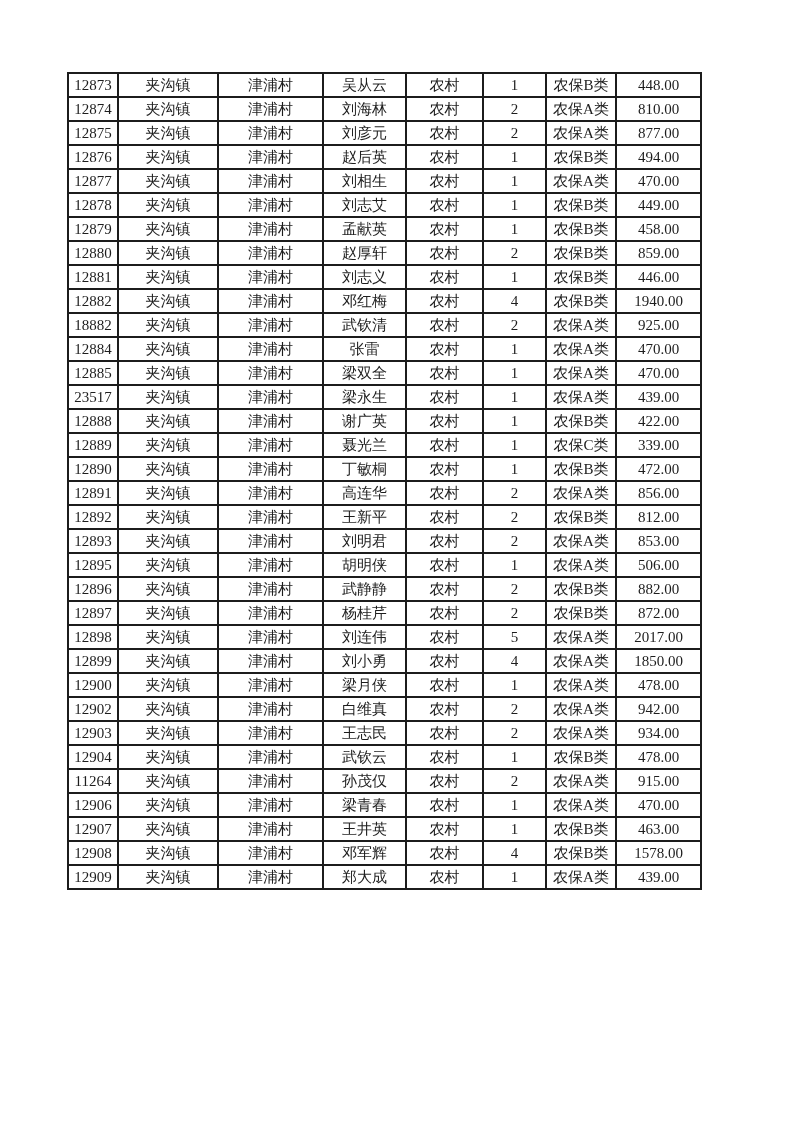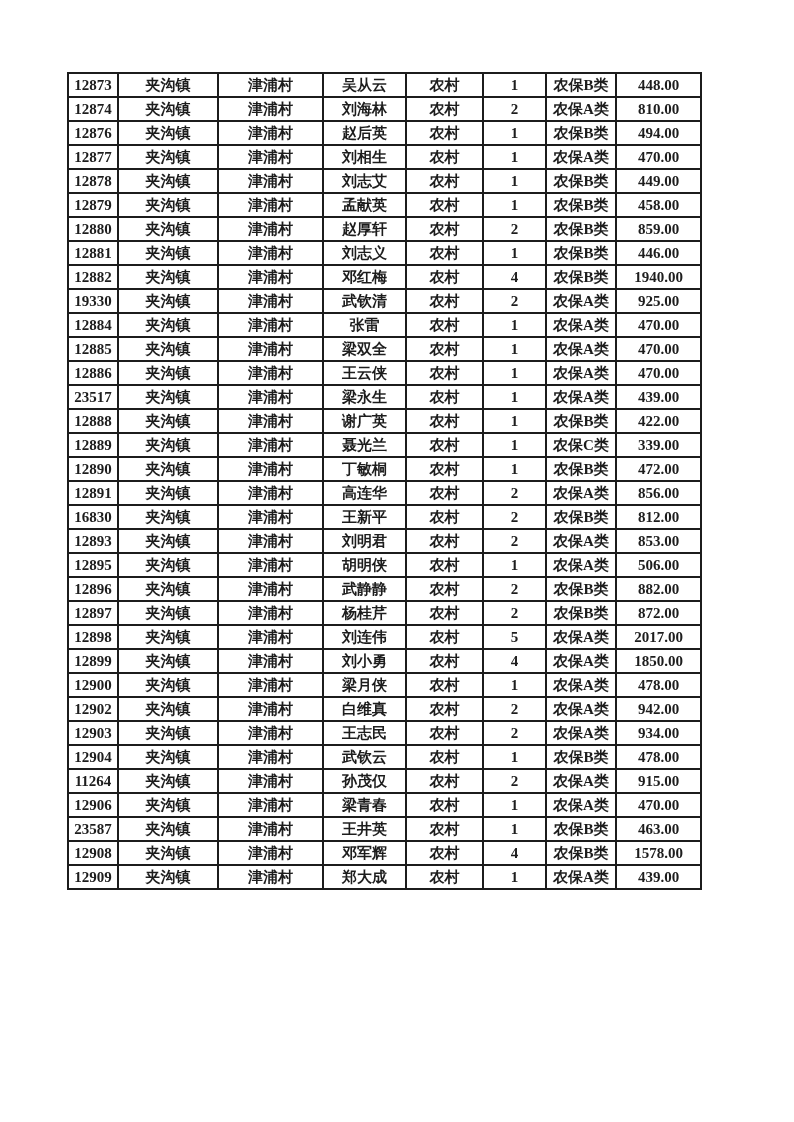--- a/index.html
+++ b/index.html
@@ -16,21 +16,20 @@
     font-family: "Liberation Serif", "DejaVu Serif", serif;
     overflow: hidden;
   }
   table.roster {
     position: absolute;
     left: 67px;
     top: 72px;
     border-collapse: collapse;
     table-layout: fixed;
     width: 633px;
-    font-weight: bold;
   }
   table.roster td {
     border: 2px solid #1c1c1c;
     height: 24px;
     padding: 0 2px;
     text-align: center;
     vertical-align: middle;
     font-size: 15px;
     color: #1d1d1d;
     white-space: nowrap;
@@ -76,20 +75,30 @@
           <td>12874</td>
           <td>夹沟镇</td>
           <td>津浦村</td>
           <td>刘海林</td>
           <td>农村</td>
           <td>2</td>
           <td>农保A类</td>
           <td>810.00</td>
         </tr>
         <tr>
+          <td>12875</td>
+          <td>夹沟镇</td>
+          <td>津浦村</td>
+          <td>刘彦元</td>
+          <td>农村</td>
+          <td>2</td>
+          <td>农保A类</td>
+          <td>877.00</td>
+        </tr>
+        <tr>
           <td>12876</td>
           <td>夹沟镇</td>
           <td>津浦村</td>
           <td>赵后英</td>
           <td>农村</td>
           <td>1</td>
           <td>农保B类</td>
           <td>494.00</td>
         </tr>
         <tr>
@@ -146,21 +155,21 @@
           <td>12882</td>
           <td>夹沟镇</td>
           <td>津浦村</td>
           <td>邓红梅</td>
           <td>农村</td>
           <td>4</td>
           <td>农保B类</td>
           <td>1940.00</td>
         </tr>
         <tr>
-          <td>19330</td>
+          <td>18882</td>
           <td>夹沟镇</td>
           <td>津浦村</td>
           <td>武钦清</td>
           <td>农村</td>
           <td>2</td>
           <td>农保A类</td>
           <td>925.00</td>
         </tr>
         <tr>
           <td>12884</td>
@@ -170,30 +179,20 @@
           <td>农村</td>
           <td>1</td>
           <td>农保A类</td>
           <td>470.00</td>
         </tr>
         <tr>
           <td>12885</td>
           <td>夹沟镇</td>
           <td>津浦村</td>
           <td>梁双全</td>
-          <td>农村</td>
-          <td>1</td>
-          <td>农保A类</td>
-          <td>470.00</td>
-        </tr>
-        <tr>
-          <td>12886</td>
-          <td>夹沟镇</td>
-          <td>津浦村</td>
-          <td>王云侠</td>
           <td>农村</td>
           <td>1</td>
           <td>农保A类</td>
           <td>470.00</td>
         </tr>
         <tr>
           <td>23517</td>
           <td>夹沟镇</td>
           <td>津浦村</td>
           <td>梁永生</td>
@@ -236,21 +235,21 @@
           <td>12891</td>
           <td>夹沟镇</td>
           <td>津浦村</td>
           <td>高连华</td>
           <td>农村</td>
           <td>2</td>
           <td>农保A类</td>
           <td>856.00</td>
         </tr>
         <tr>
-          <td>16830</td>
+          <td>12892</td>
           <td>夹沟镇</td>
           <td>津浦村</td>
           <td>王新平</td>
           <td>农村</td>
           <td>2</td>
           <td>农保B类</td>
           <td>812.00</td>
         </tr>
         <tr>
           <td>12893</td>
@@ -366,21 +365,21 @@
           <td>12906</td>
           <td>夹沟镇</td>
           <td>津浦村</td>
           <td>梁青春</td>
           <td>农村</td>
           <td>1</td>
           <td>农保A类</td>
           <td>470.00</td>
         </tr>
         <tr>
-          <td>23587</td>
+          <td>12907</td>
           <td>夹沟镇</td>
           <td>津浦村</td>
           <td>王井英</td>
           <td>农村</td>
           <td>1</td>
           <td>农保B类</td>
           <td>463.00</td>
         </tr>
         <tr>
           <td>12908</td>

